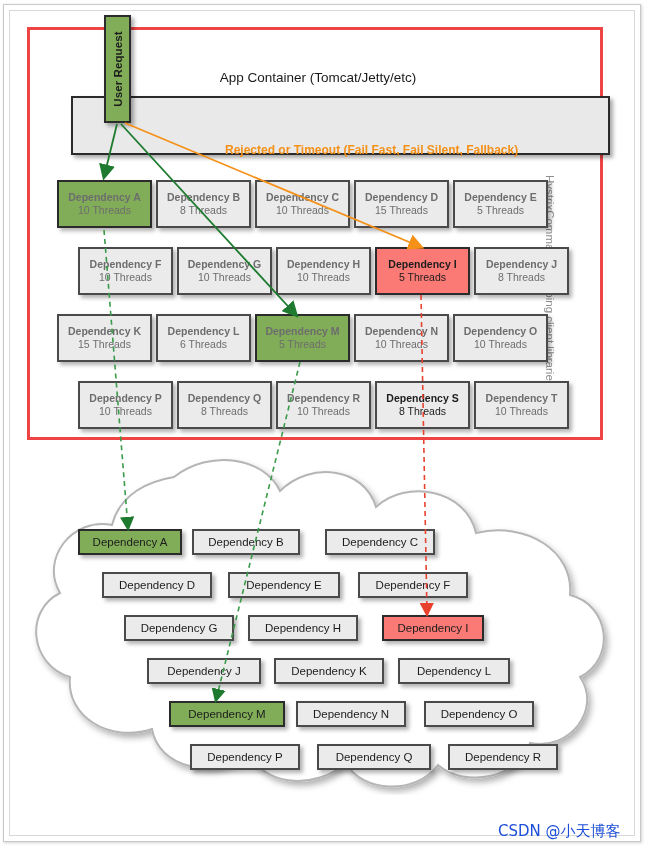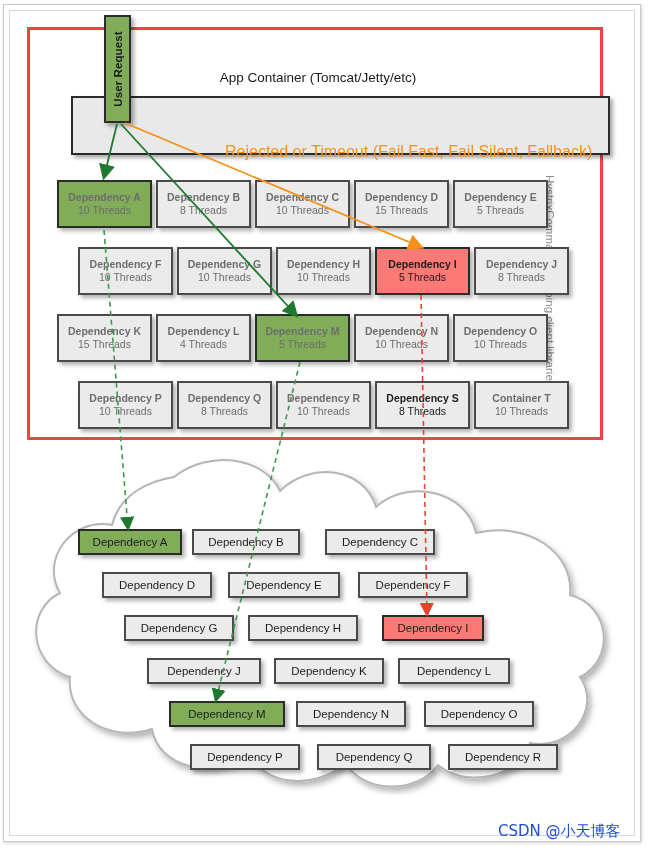--- a/index.html
+++ b/index.html
@@ -43,21 +43,21 @@
     display:flex;align-items:center;justify-content:center;
   }
   #user-request span{
     transform:rotate(-90deg);white-space:nowrap;
     font-size:11.5px;font-weight:bold;color:#1c1c1c;letter-spacing:.1px;
   }
 
   
   #rejected-label{
     position:absolute;left:225px;top:143px;
-    font-size:16px;font-weight:normal;color:#f59018;white-space:nowrap;
+    font-size:12px;font-weight:bold;color:#f59018;white-space:nowrap;
   }
 
   
   #hystrix-label{
     position:absolute;left:556px;top:175px;width:240px;height:18px;
     transform:rotate(90deg);transform-origin:left top;
     font-size:11.5px;color:#8e8e8e;white-space:nowrap;
   }
 
   
@@ -153,21 +153,21 @@
     <div class="dep-box" style="left: 474px; top: 247px;">
       <div class="dep-name">Dependency J</div>
       <div class="dep-threads">8 Threads</div>
     </div>
     <div class="dep-box" style="left: 57px; top: 314px;">
       <div class="dep-name">Dependency K</div>
       <div class="dep-threads">15 Threads</div>
     </div>
     <div class="dep-box" style="left: 156px; top: 314px;">
       <div class="dep-name">Dependency L</div>
-      <div class="dep-threads">4 Threads</div>
+      <div class="dep-threads">6 Threads</div>
     </div>
     <div class="dep-box green" style="left: 255px; top: 314px;">
       <div class="dep-name">Dependency M</div>
       <div class="dep-threads">5 Threads</div>
     </div>
     <div class="dep-box" style="left: 354px; top: 314px;">
       <div class="dep-name">Dependency N</div>
       <div class="dep-threads">10 Threads</div>
     </div>
     <div class="dep-box" style="left: 453px; top: 314px;">
@@ -184,21 +184,21 @@
     </div>
     <div class="dep-box" style="left: 276px; top: 381px;">
       <div class="dep-name">Dependency R</div>
       <div class="dep-threads">10 Threads</div>
     </div>
     <div class="dep-box hl" style="left: 375px; top: 381px; justify-content: center;">
       <div class="dep-name">Dependency S</div>
       <div class="dep-threads">8 Threads</div>
     </div>
     <div class="dep-box" style="left: 474px; top: 381px;">
-      <div class="dep-name">Container T</div>
+      <div class="dep-name">Dependency T</div>
       <div class="dep-threads">10 Threads</div>
     </div>
   </div>
 
 <div id="rejected-label">Rejected or Timeout (Fail Fast, Fail Silent, Fallback)</div>
 
 <div id="user-request">
   <span>User Request</span>
 </div>
 

